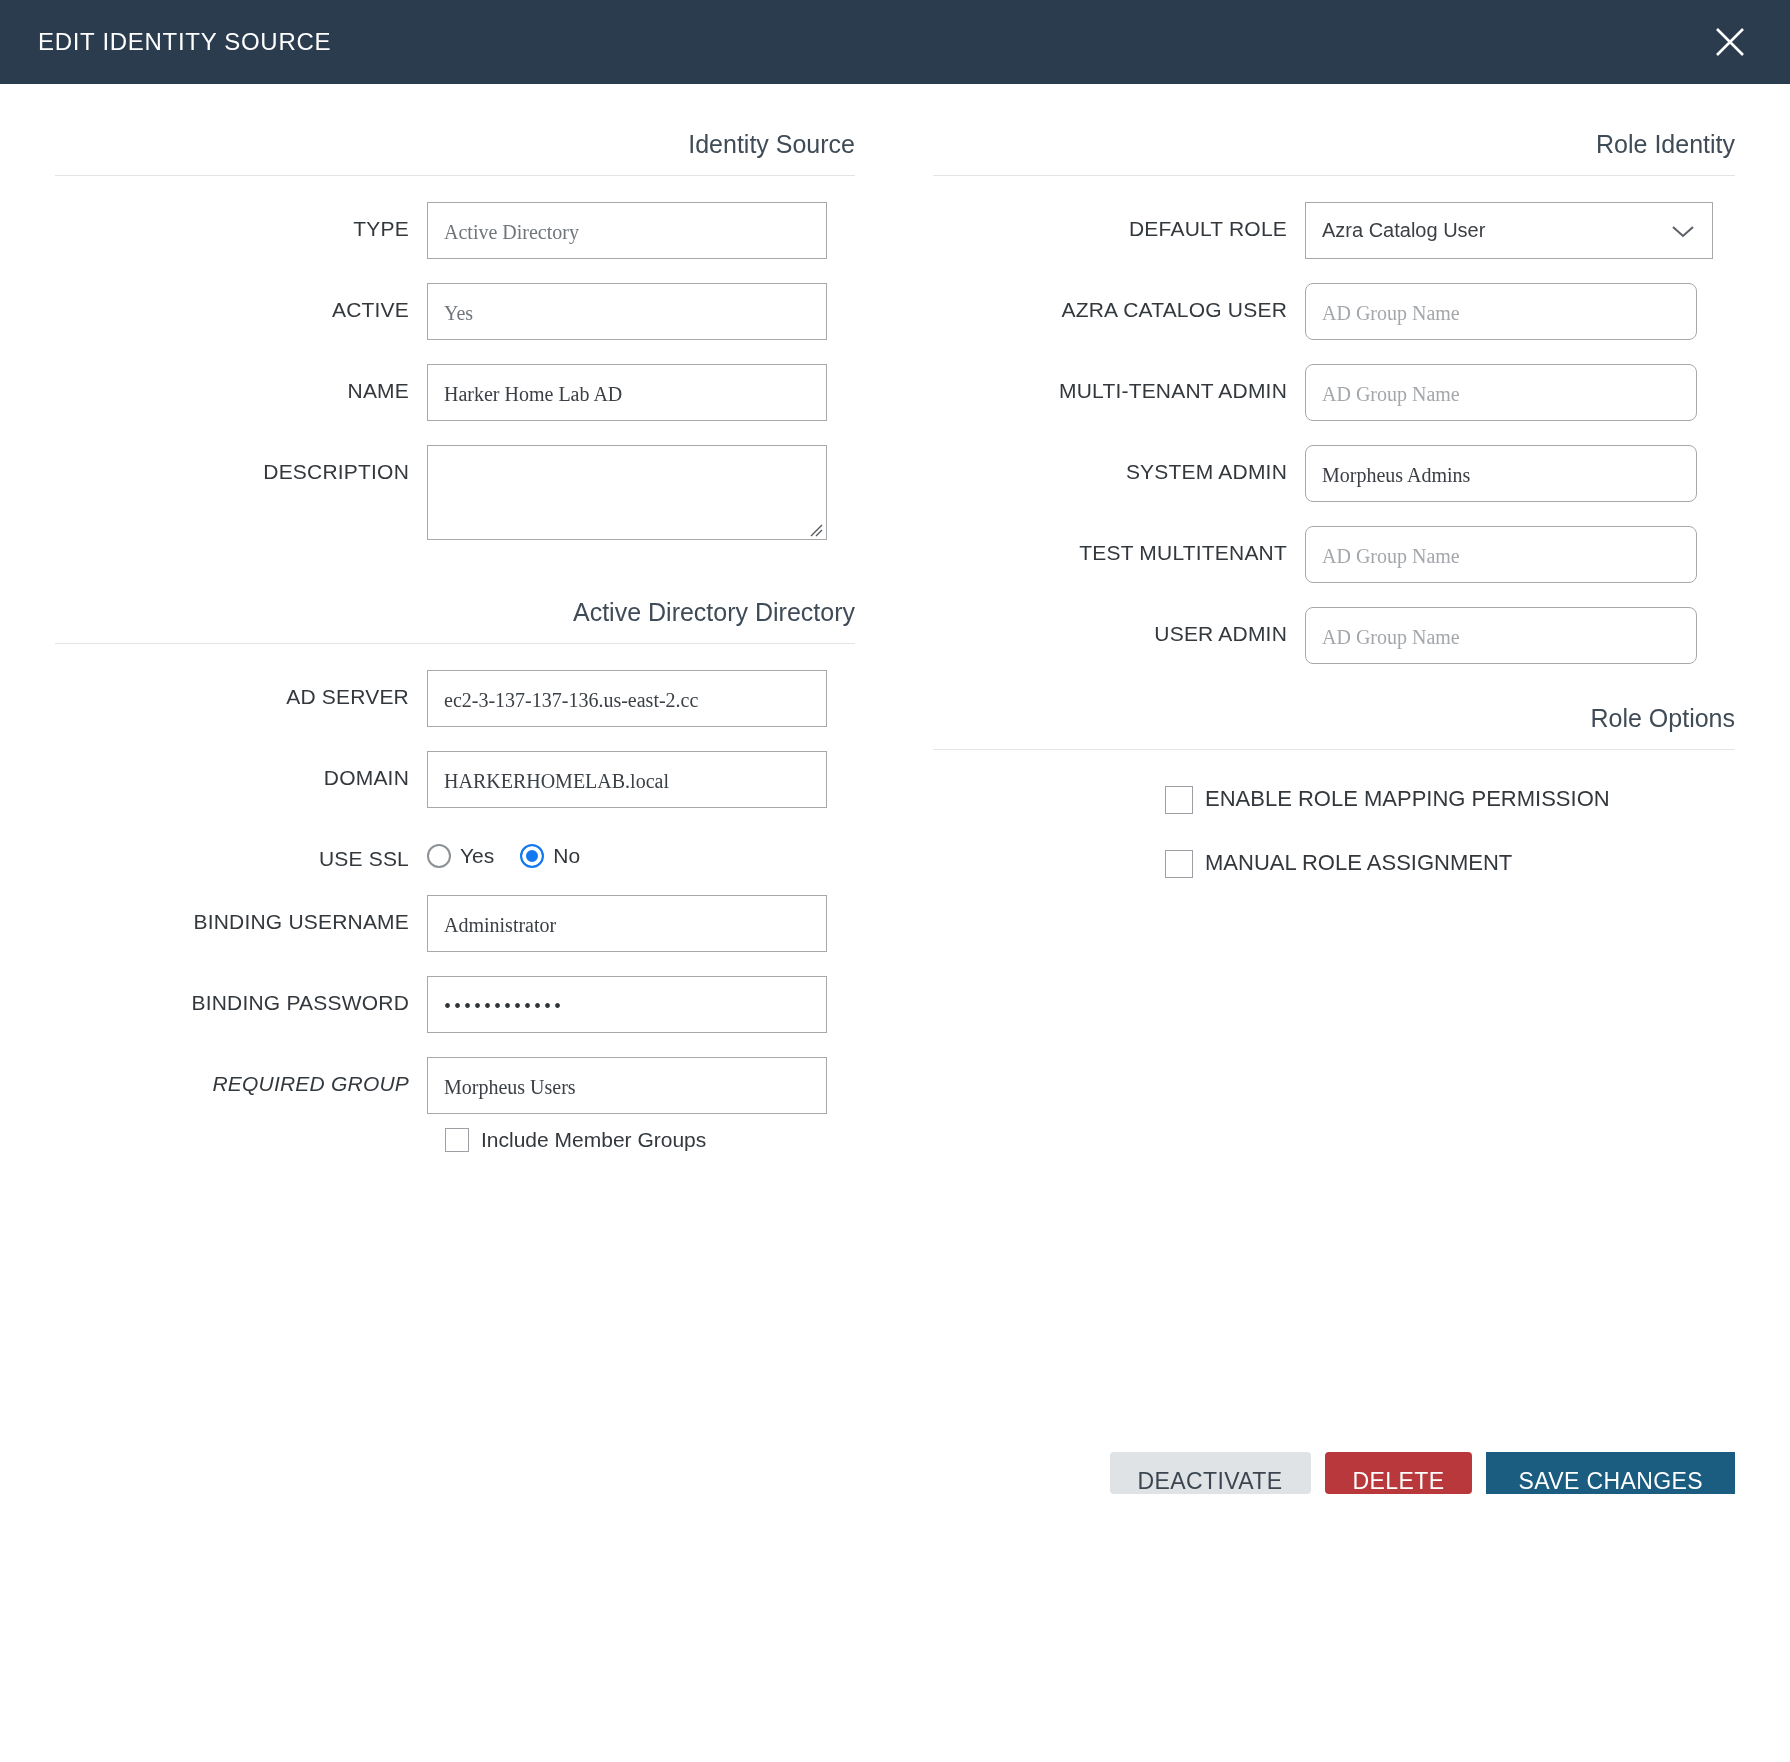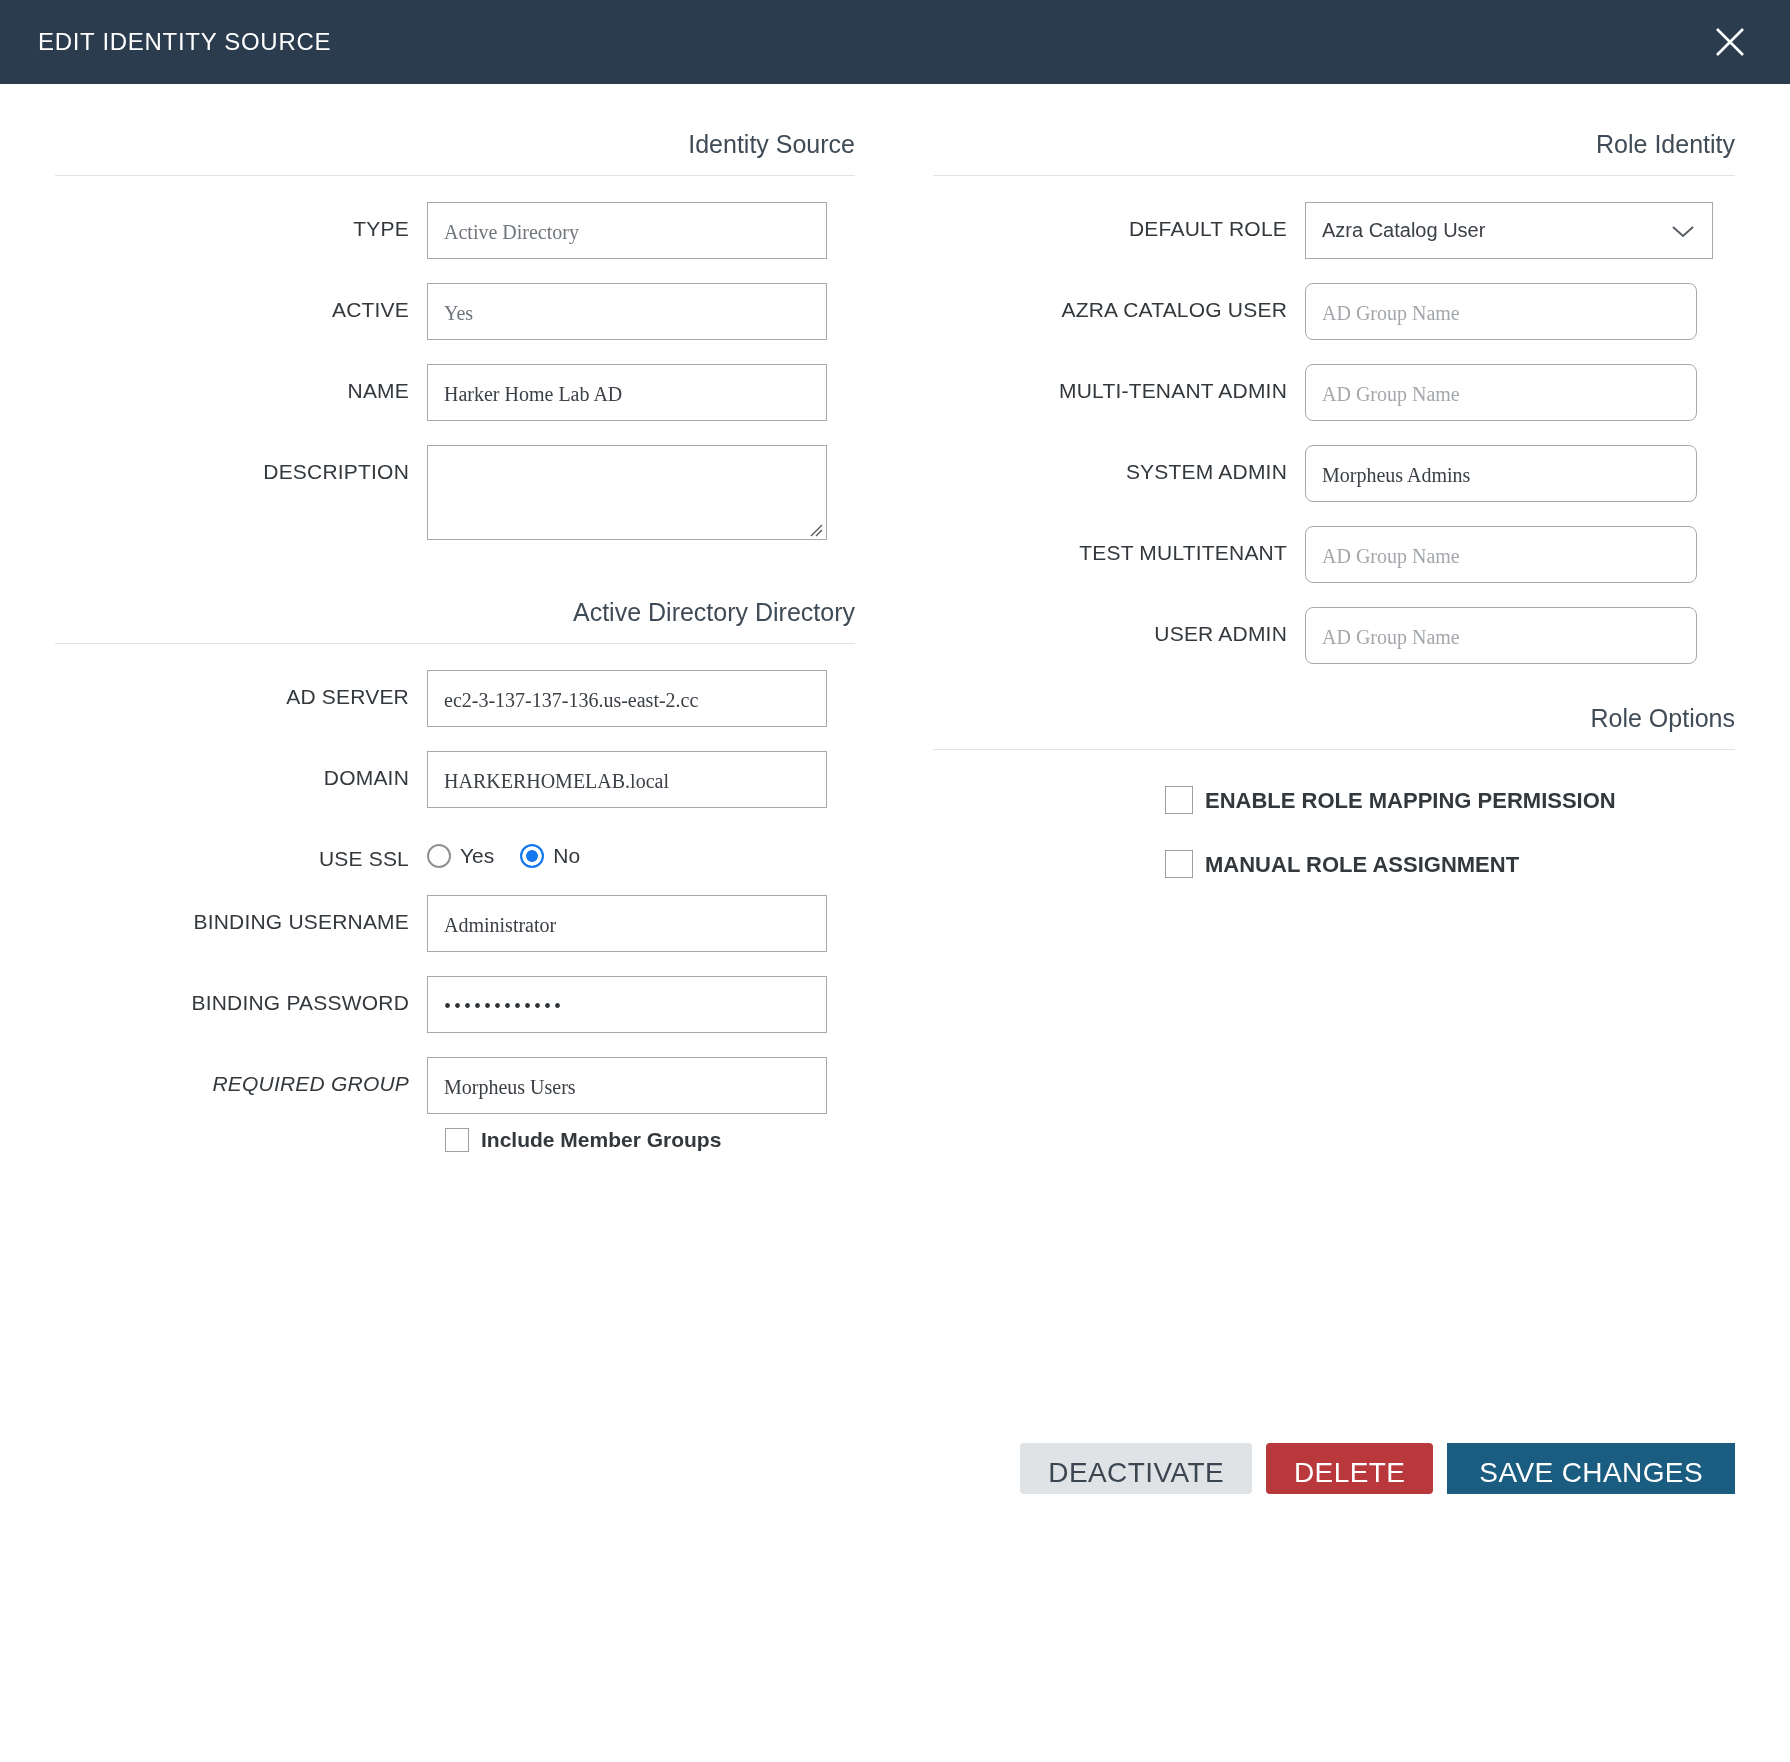--- a/index.html
+++ b/index.html
@@ -168,24 +168,23 @@
   .radio-dot.on {
     border-color: #1479f0;
     background: #1479f0;
     box-shadow: inset 0 0 0 4px #ffffff;
   }
   .radio-label { font-size: 21px; color: #33383d; }
 
   
   .cb-row {
     display: flex;
-    align-items: flex-end;
+    align-items: flex-start;
     gap: 12px;
     cursor: pointer;
-    font-weight: bold;
   }
   .cb-box {
     width: 24px;
     height: 24px;
     border: 1px solid #9ca0a4;
     background: #ffffff;
     flex: 0 0 auto;
   }
   .cb-box.lg { width: 28px; height: 28px; }
   .cb-label { font-size: 21px; color: #33383d; }
@@ -203,26 +202,26 @@
   .footer-actions {
     position: absolute;
     right: 55px;
     bottom: 268px;
     display: flex;
     align-items: center;
     gap: 14px;
   }
   .btn {
     font-family: "Liberation Sans", sans-serif;
-    font-size: 28px;
+    font-size: 23px;
     letter-spacing: 0.4px;
     text-transform: uppercase;
     border: none;
     cursor: pointer;
-    height: 51px;
+    height: 42px;
     padding: 0 28px;
     line-height: 59px;
   }
   .btn-deactivate { background: #dfe3e6; color: #3b4651; border-radius: 4px; }
   .btn-delete     { background: #b8383b; color: #ffffff; border-radius: 4px; }
   .btn-save       { background: #1b5d80; color: #ffffff; border-radius: 0; padding: 0 32px; }
 </style>
 </head>
 <body>
 

